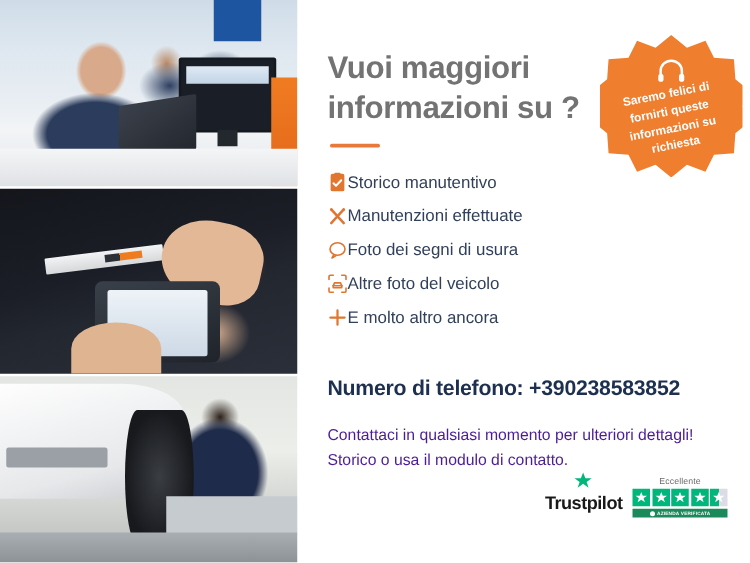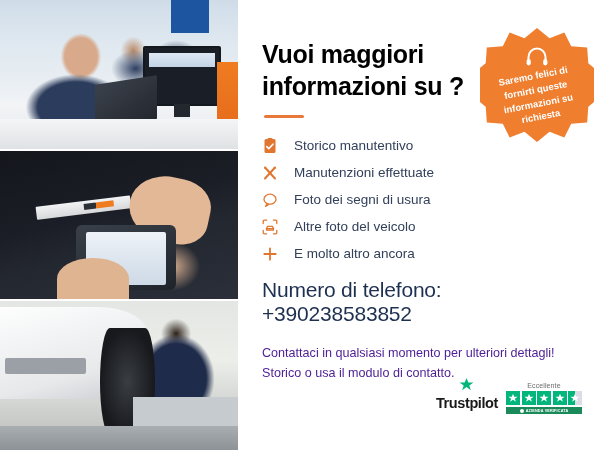--- a/index.html
+++ b/index.html
@@ -52,29 +52,29 @@
   }
   .p3 .car { position:absolute; left:-8%; top:4%; width:70%; height:62%; background:linear-gradient(165deg,#ffffff,#e6e8ea 70%,#c9ccd0); border-radius: 10px 30% 6px 6px; }
   .p3 .grille { position:absolute; left:2%; top:38%; width:34%; height:11%; background:#9aa0a6; border-radius:2px; }
   .p3 .tyre { position:absolute; left:42%; top:18%; width:23%; height:72%; background:radial-gradient(ellipse at 50% 50%, #3a3d42 0%, #17191d 70%); border-radius:10px/50%; }
   .p3 .lift { position:absolute; left:0; bottom:0; width:100%; height:16%; background:linear-gradient(180deg,#a9aeb2,#8d9296); }
   .p3 .bench { position:absolute; right:0; bottom:14%; width:44%; height:22%; background:#c6cbcf; }
 
   
   .panel { position: relative; flex: 1 1 auto; height:450px; background:#ffffff; padding: 38px 22px 0 24px; }
 
-  .heading { font-size: 25px; font-weight: 700; color:#000000; line-height: 1.28; letter-spacing: -0.3px; }
+  .heading { font-size: 25px; font-weight: 700; color:#737373; line-height: 1.28; letter-spacing: -0.3px; }
   .rule { width: 40px; height: 3px; background:#e8793a; margin: 13px 0 14px 2px; border-radius:2px; }
 
   .features { list-style:none; }
-  .feature { display:flex; align-items:center; gap:16px; height: 27px; }
+  .feature { display:flex; align-items:center; gap:0; height: 27px; }
   .feature .ficon { width:16px; height:16px; flex:0 0 16px; display:flex; align-items:center; justify-content:center; color:#e0762f; }
   .feature .flabel { font-size: 13.5px; color:#32405a; font-weight:400; }
 
-  .phone { margin-top: 11px; font-size: 21px; font-weight: 400; color:#1e3050; letter-spacing:-0.2px; }
+  .phone { margin-top: 34px; font-size: 17px; font-weight: 700; color:#1e3050; letter-spacing:-0.2px; }
   .contact { margin-top: 18px; font-size: 12.6px; color:#4c1d95; line-height: 1.55; }
 
   
   .badge { position:absolute; right: 6px; top: 28px; width: 114px; height: 114px; }
   .badge .burst { position:absolute; inset:0; background:#ef7e2e; }
   .badge .burst.b1 { clip-path: polygon(50% 0%,61% 9%,74% 4%,80% 16%,94% 17%,95% 31%,106% 40%,100% 50%,106% 60%,95% 69%,94% 83%,80% 84%,74% 96%,61% 91%,50% 100%,39% 91%,26% 96%,20% 84%,6% 83%,5% 69%,-6% 60%,0% 50%,-6% 40%,5% 31%,6% 17%,20% 16%,26% 4%,39% 9%); }
   .badge .headset { position:absolute; left:50%; top:17%; transform:translateX(-50%); width:24px; height:20px; }
   .badge .btext { position:absolute; left:0; right:0; top:36%; text-align:center; color:#ffffff; font-size:9.5px; font-weight:700; line-height:1.45; transform: rotate(-11deg); padding:0 9px; }
 
   

